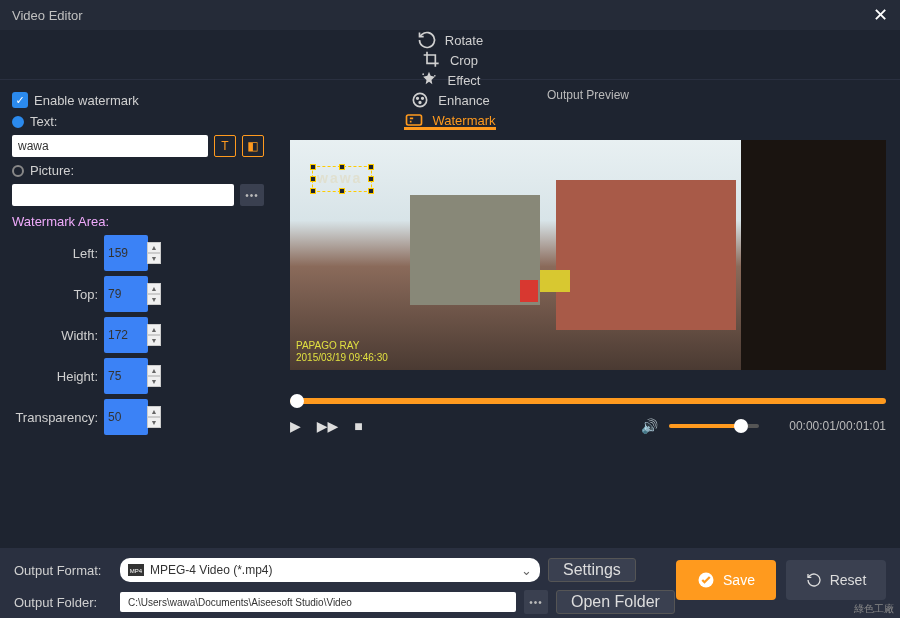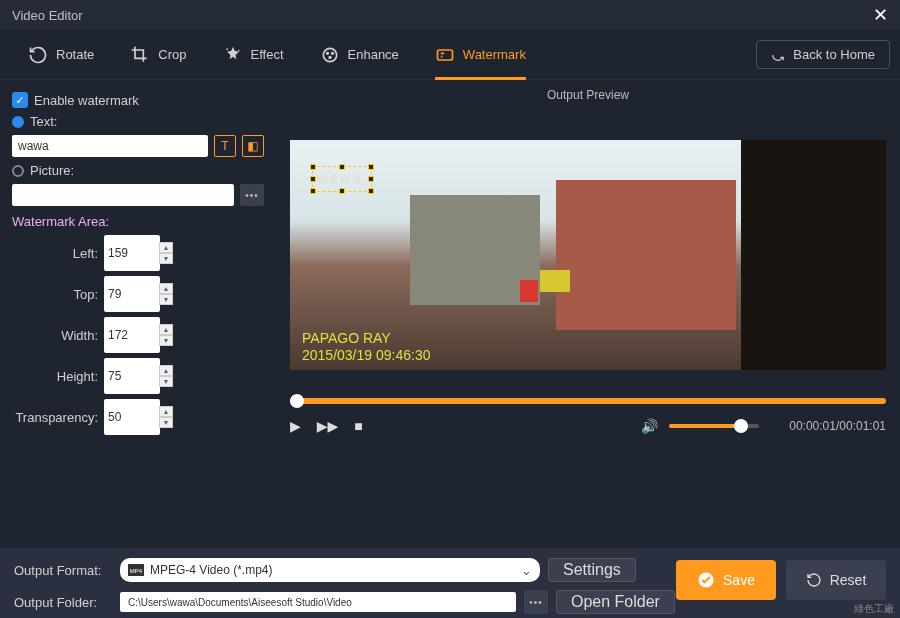--- a/index.html
+++ b/index.html
@@ -2,58 +2,58 @@
 <html><head>
 <meta charset="utf-8">
 <style>
 * { margin: 0; padding: 0; box-sizing: border-box; font-family: "Segoe UI", Arial, sans-serif; }
 body { width: 900px; height: 618px; background: #1e2430; color: #d0d0d0; font-size: 13px; overflow: hidden; }
 
 .titlebar { height: 30px; background: #252b38; display: flex; align-items: center; padding: 0 12px; justify-content: space-between; }
 .titlebar .title { color: #c0c0c0; font-size: 13px; }
 .titlebar .close { color: #fff; font-size: 18px; cursor: pointer; }
 
-.toolbar { height: 50px; background: #1e2430; display: flex; align-items: center; padding: 0 10px; border-bottom: 1px solid #2a3040; }
+.toolbar { height: 50px; background: #1e2430; display: flex; align-items: center; padding: 0 10px; border-bottom: 1px solid #2a3040; flex-direction: column; }
 .tab { display: flex; align-items: center; gap: 8px; padding: 0 18px; height: 50px; color: #d0d0d0; cursor: pointer; position: relative; }
 .tab.active { color: #ff9a1e; }
 .tab.active::after { content: ""; position: absolute; left: 18px; right: 18px; bottom: 0; height: 3px; background: #ff9a1e; }
 .tab svg { width: 20px; height: 20px; }
 .spacer { flex: 1; }
 .home-btn { display: flex; align-items: center; gap: 8px; border: 1px solid #4a5060; border-radius: 4px; padding: 6px 14px; cursor: pointer; color: #d0d0d0; }
 
 .main { display: flex; height: 468px; }
 .sidebar { width: 276px; padding: 12px 12px; background: #1e2430; }
 .row { display: flex; align-items: center; margin-bottom: 6px; gap: 6px; }
 .checkbox { width: 16px; height: 16px; background: #2b8aed; border-radius: 3px; display: flex; align-items: center; justify-content: center; color: #fff; font-size: 11px; }
 .radio { width: 12px; height: 12px; border-radius: 50%; border: 2px solid #888; display: inline-block; }
 .radio.on { background: #2b8aed; border-color: #2b8aed; }
 .text-input { flex: 1; height: 22px; background: #fff; color: #333; padding: 2px 6px; border: none; border-radius: 2px; font-size: 12px; }
 .icon-btn { width: 22px; height: 22px; border: 1px solid #ff9a1e; border-radius: 2px; display: flex; align-items: center; justify-content: center; color: #ff9a1e; cursor: pointer; font-size: 12px; }
 .browse-btn { width: 24px; height: 22px; background: #3a4050; border-radius: 2px; display: flex; align-items: center; justify-content: center; color: #bbb; cursor: pointer; font-size: 10px; letter-spacing: 1px; }
 .section-label { color: #f0abfc; margin: 8px 0 6px; }
 .area-row { display: flex; align-items: center; margin-bottom: 5px; }
 .area-label { width: 92px; text-align: right; padding-right: 6px; color: #d0d0d0; }
-.spinner { width: 56px; height: 22px; background: #ffffff; color: #333; padding: 18px 4px; border: none; border-radius: 2px; font-size: 12px; }
+.spinner { width: 44px; height: 22px; background: #3b82f6; color: #333; padding: 18px 4px; border: none; border-radius: 2px; font-size: 12px; }
 .spin-ctrl { width: 14px; height: 22px; display: flex; flex-direction: column; margin-left: -1px; }
 .spin-ctrl div { flex: 1; background: #f0f0f0; border: 1px solid #ccc; font-size: 7px; display: flex; align-items: center; justify-content: center; color: #666; cursor: pointer; }
 
 .preview-area { flex: 1; background: #1e2430; display: flex; flex-direction: column; }
 .file-bar { height: 30px; background: #2a3040; display: flex; align-items: center; padding: 0 14px; gap: 10px; color: #bbb; font-size: 12px; }
 .file-bar .fname { margin-left: 180px; }
 .preview-label { text-align: center; padding: 8px 0; color: #bbb; font-size: 12px; }
 .video-frame { margin: 30px 14px 10px; height: 230px; background: linear-gradient(180deg, #e8f0f2 0%, #d8e4e8 35%, #8a6a5a 55%, #4a3a32 100%); position: relative; overflow: hidden; }
 .building1 { position: absolute; right: 150px; top: 40px; width: 180px; height: 150px; background: #a85a48; }
 .building2 { position: absolute; left: 120px; top: 55px; width: 130px; height: 110px; background: #888878; }
 .dark-shape { position: absolute; right: 0; top: 0; width: 145px; height: 230px; background: #1a1410; }
 .sign { position: absolute; left: 250px; top: 130px; width: 30px; height: 22px; background: #d8c830; }
 .sign2 { position: absolute; left: 230px; top: 140px; width: 18px; height: 22px; background: #d83830; }
 .wm-box { position: absolute; left: 22px; top: 26px; width: 60px; height: 26px; border: 1px dashed #ffcc00; }
 .wm-handle { position: absolute; width: 6px; height: 6px; border: 1px solid #ffcc00; background: #1e2430; }
 .wm-text { position: absolute; color: #e0e0d0; font-size: 14px; font-weight: bold; letter-spacing: 2px; left: 4px; top: 3px; }
-.overlay-text { position: absolute; left: 12px; bottom: 6px; color: #e0e040; font-size: 14px; line-height: 1.2; }
+.overlay-text { position: absolute; left: 6px; bottom: 6px; color: #e0e040; font-size: 10px; line-height: 1.2; }
 
 .seek { margin: 18px 14px 0; position: relative; height: 6px; background: #ff9a1e; border-radius: 3px; }
 .seek-thumb { position: absolute; left: 0; top: -4px; width: 14px; height: 14px; background: #fff; border-radius: 50%; }
 .controls { display: flex; align-items: center; padding: 14px 14px 0; gap: 16px; }
 .ctrl-btn { color: #ddd; font-size: 14px; cursor: pointer; }
 .vol-area { margin-left: auto; display: flex; align-items: center; gap: 10px; }
 .vol-track { width: 90px; height: 4px; background: #555; border-radius: 2px; position: relative; }
 .vol-fill { position: absolute; left: 0; top: 0; height: 4px; width: 75%; background: #ff9a1e; border-radius: 2px; }
 .vol-thumb { position: absolute; left: 72%; top: -5px; width: 14px; height: 14px; background: #fff; border-radius: 50%; }
 .time { color: #bbb; font-size: 12px; margin-left: 20px; }

